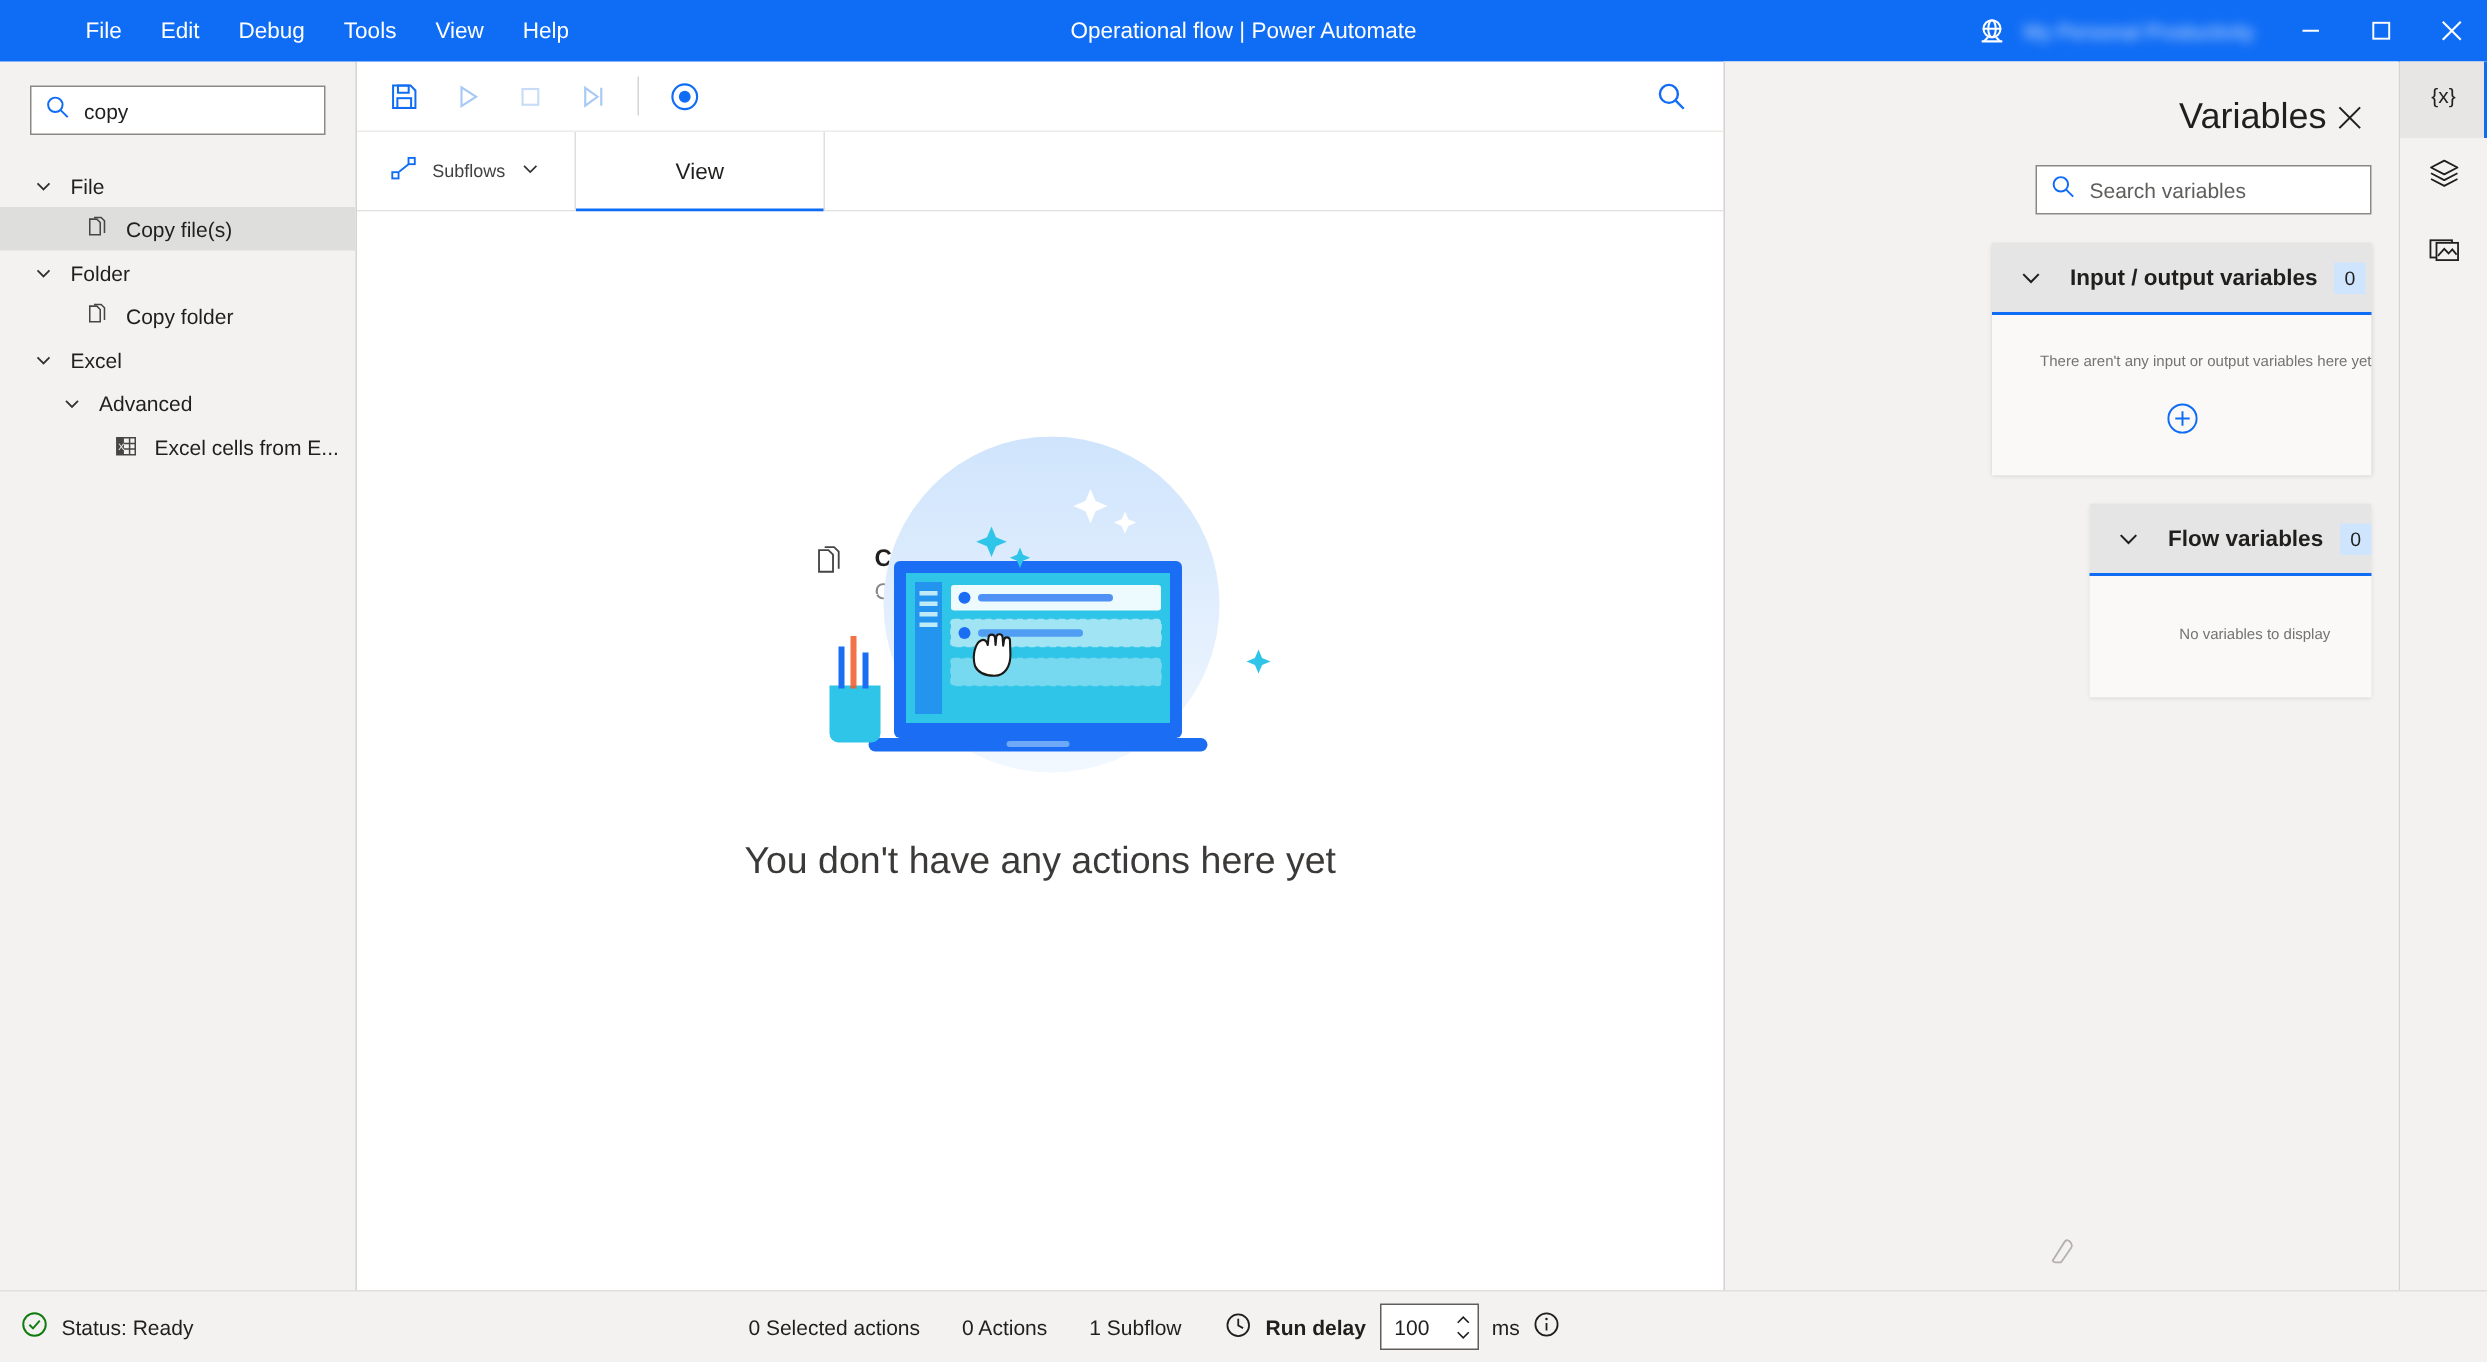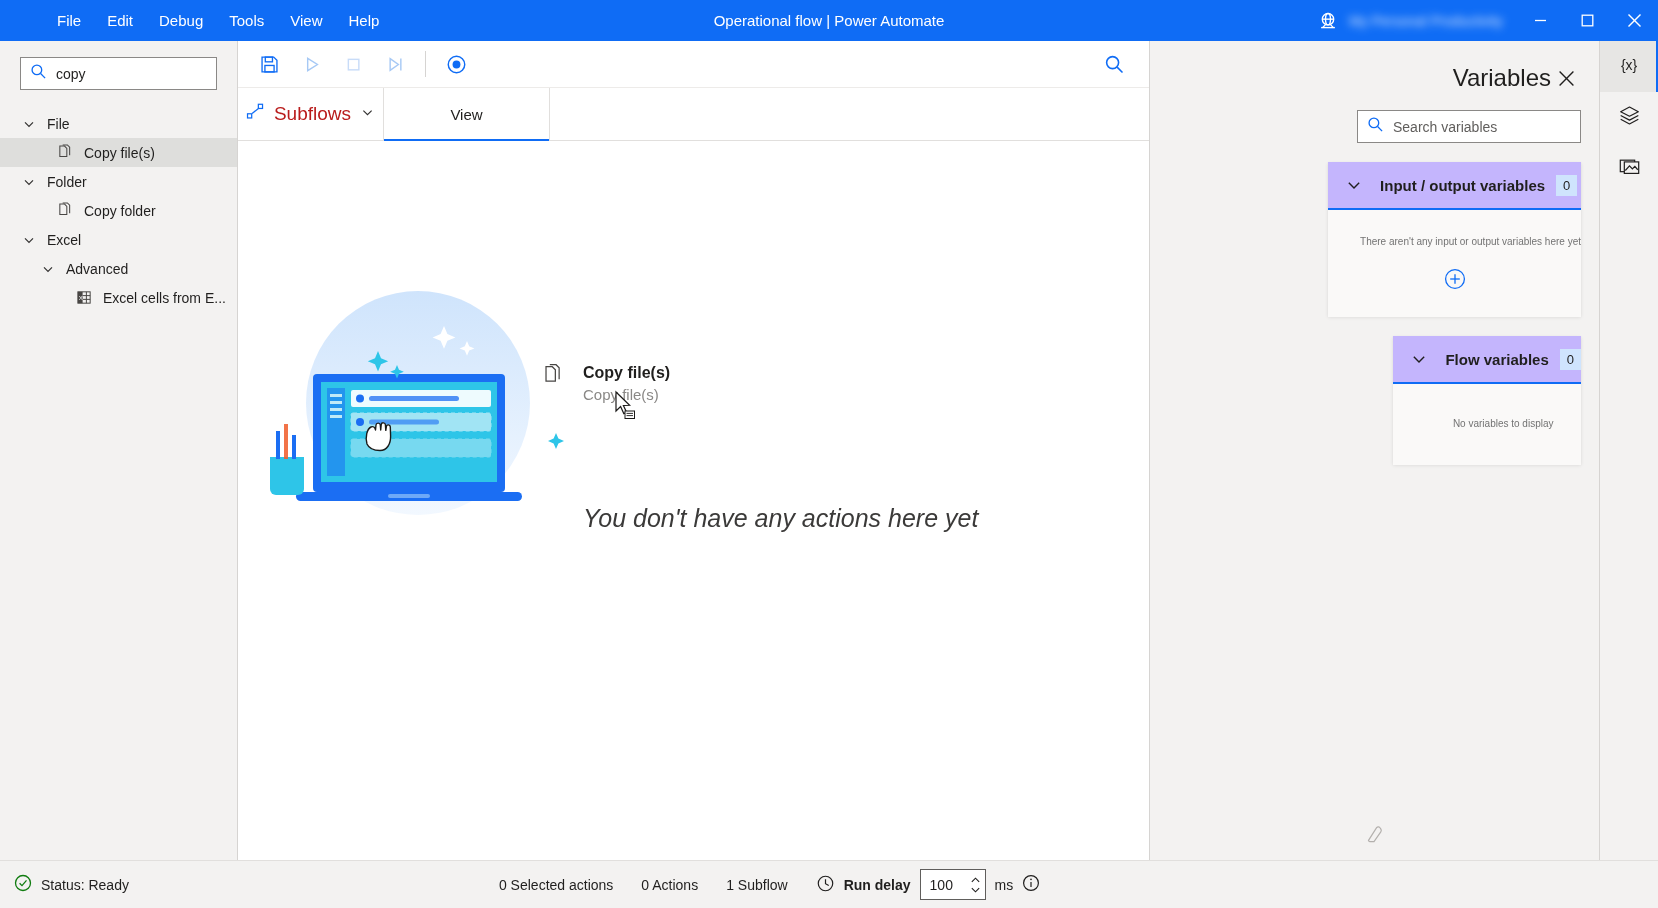--- a/index.html
+++ b/index.html
@@ -125,21 +125,21 @@
   .tabbar {
     height: 53px; flex: 0 0 53px;
     display: flex; align-items: stretch;
     border-bottom: 1px solid #e1dfdd;
     background: #fff;
   }
   .subflows-tab {
     width: 146px; flex: 0 0 146px;
     display: flex; align-items: center; justify-content: center;
     border-right: 1px solid #e1dfdd;
-    font-size: 19px; color: #b91c1c; cursor: pointer;
+    font-size: 12px; color: #404040; cursor: pointer;
     gap: 9px;
   }
   .flow-tab {
     width: 166px; flex: 0 0 166px;
     display: flex; align-items: center; justify-content: center;
     border-right: 1px solid #e1dfdd;
     font-size: 15px; color: #201f1e; cursor: pointer;
     position: relative;
   }
   .flow-tab.active::after {
@@ -160,21 +160,21 @@
   .dg-text .dg-title {
     font-size: 16px; font-weight: bold; color: #201f1e; line-height: 21px;
   }
   .dg-text .dg-sub {
     font-size: 15px; color: #8a8886; line-height: 21px; margin-top: 1px;
   }
   .drag-cursor { position: absolute; left: 70px; top: 28px; }
 
   .empty-state {
     position: absolute; left: 0; right: 0; top: 150px;
-    display: flex; align-items: flex-end; font-style: italic;
+    display: flex; flex-direction: column; align-items: center;
   }
   .empty-title {
     font-size: 25px; color: #3b3a39; margin-top: 26px; font-weight: 400;
   }
   .empty-sub {
     font-size: 15px; color: #605e5c; margin-top: 19px;
     line-height: 23px; text-align: center;
   }
 
   
@@ -207,21 +207,21 @@
     font-family: "Liberation Sans", sans-serif;
   }
   .vsearch input::placeholder { color: #605e5c; }
   .var-card {
     margin: 19px 18px 0 18px;
     background: #faf9f8;
     box-shadow: 0 1.2px 3.6px rgba(0,0,0,.10), 0 0.3px 0.9px rgba(0,0,0,.07);
   }
   .var-card-head {
     height: 48px; display: flex; align-items: center;
-    background: #c4b5fd; border-bottom: 2px solid #0f6cf5;
+    background: #e5e5e5; border-bottom: 2px solid #0f6cf5;
     padding-left: 17px; cursor: pointer;
   }
   .vc-chev { width: 18px; height: 18px; flex: 0 0 18px; }
   .vc-title {
     font-size: 15px; font-weight: bold; color: #201f1e; margin-left: 17px;
   }
   .vc-count {
     margin-left: 11px; background: #cfe4fd; color: #201f1e;
     font-size: 13px; padding: 3px 7px; min-width: 19px; text-align: center;
   }

